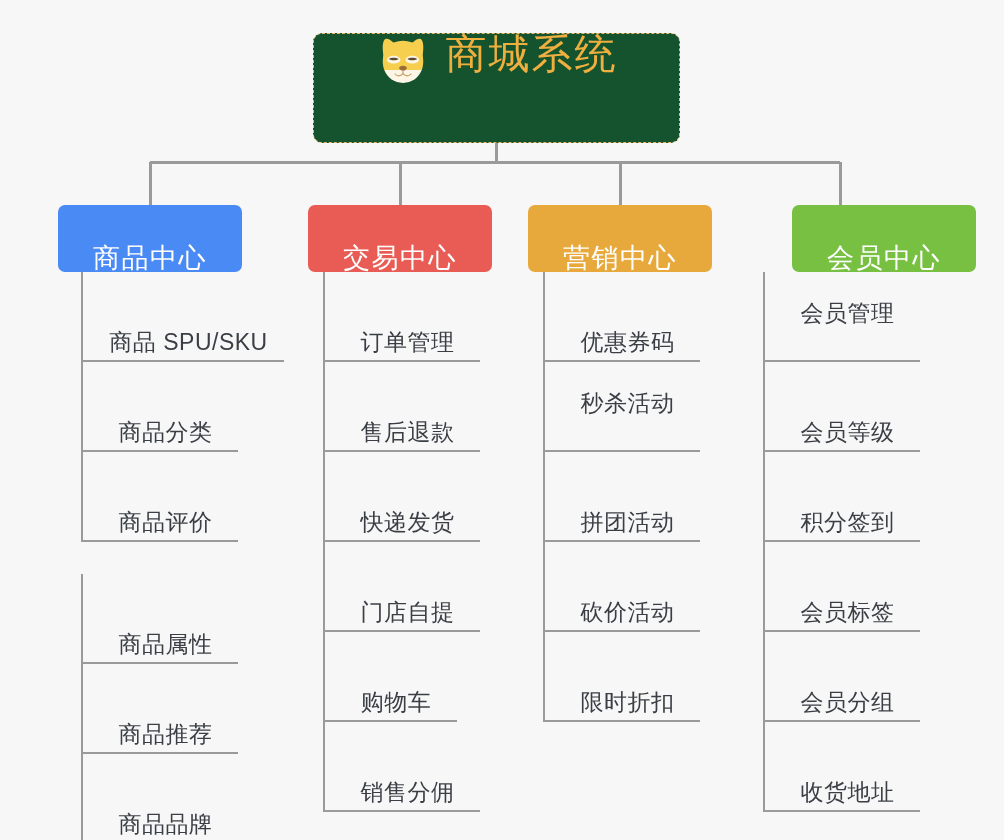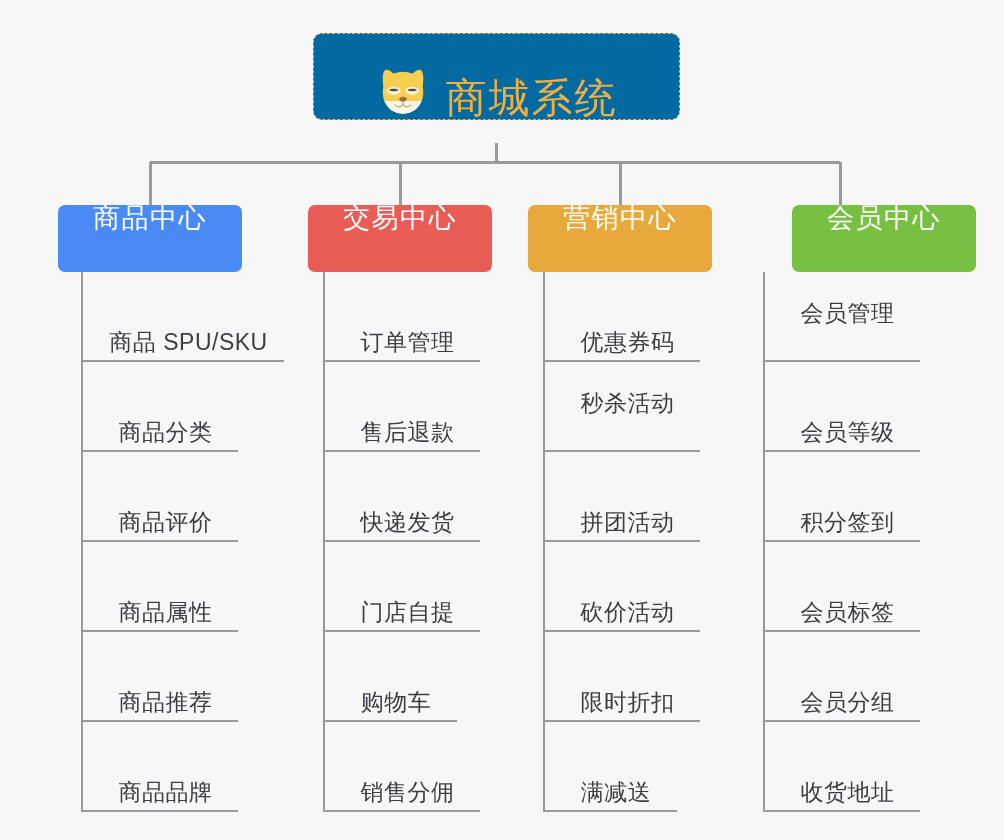--- a/index.html
+++ b/index.html
@@ -31,27 +31,27 @@
     height: 840px;
     pointer-events: none;
   }
 
   
   #root-node {
     position: absolute;
     left: 313px;
     top: 33px;
     width: 367px;
-    height: 87px;
+    height: 110px;
     box-sizing: border-box;
-    background: #0369a1;
+    background: #14532d;
     border: 1.5px dashed #e8b96a;
     border-radius: 9px;
     display: flex;
-    align-items: flex-end;
+    align-items: flex-start;
     justify-content: center;
     gap: 16px;
   }
   #root-title {
     font-size: 41px;
     color: #efaf3f;
     letter-spacing: 2px;
     line-height: 1;
     white-space: nowrap;
   }
@@ -63,21 +63,21 @@
   }
 
   
   .category-box {
     position: absolute;
     top: 205px;
     height: 67px;
     box-sizing: border-box;
     border-radius: 7px;
     display: flex;
-    align-items: flex-start;
+    align-items: flex-end;
     justify-content: center;
   }
   .category-label {
     color: #ffffff;
     font-size: 27px;
     letter-spacing: 1.5px;
     line-height: 1;
     white-space: nowrap;
   }
 
@@ -153,21 +153,21 @@
       <div class="leaf-column" style="left: 81px; text-align: right;">
         <div class="leaf-item" style="width: 203px;">
           <span class="leaf-label">商品 SPU/SKU</span>
         </div>
         <div class="leaf-item" style="width: 157px;">
           <span class="leaf-label">商品分类</span>
         </div>
         <div class="leaf-item" style="width: 157px;">
           <span class="leaf-label">商品评价</span>
         </div>
-        <div class="leaf-item" style="width: 157px;">
+        <div class="leaf-item" style="width: 157px; margin-top: 32px;">
           <span class="leaf-label">商品属性</span>
         </div>
         <div class="leaf-item" style="width: 157px;">
           <span class="leaf-label">商品推荐</span>
         </div>
         <div class="leaf-item" style="width: 157px;">
           <span class="leaf-label">商品品牌</span>
         </div>
       </div>
       <div class="category-box" style="left: 308px; width: 184px; background: rgb(232, 92, 85);">
@@ -205,23 +205,20 @@
         </div>
         <div class="leaf-item" style="width: 157px;">
           <span class="leaf-label">拼团活动</span>
         </div>
         <div class="leaf-item" style="width: 157px;">
           <span class="leaf-label">砍价活动</span>
         </div>
         <div class="leaf-item" style="width: 157px;">
           <span class="leaf-label">限时折扣</span>
         </div>
-        <div class="leaf-item" style="width: 134px;">
-          <span class="leaf-label">满减送</span>
-        </div>
       </div>
       <div class="category-box" style="left: 792px; width: 184px; background: rgb(120, 192, 66);">
         <span class="category-label">会员中心</span>
       </div>
       <div class="leaf-column" style="left: 763px;">
         <div class="leaf-item" style="width: 157px; align-items: center;">
           <span class="leaf-label">会员管理</span>
         </div>
         <div class="leaf-item" style="width: 157px;">
           <span class="leaf-label">会员等级</span>

